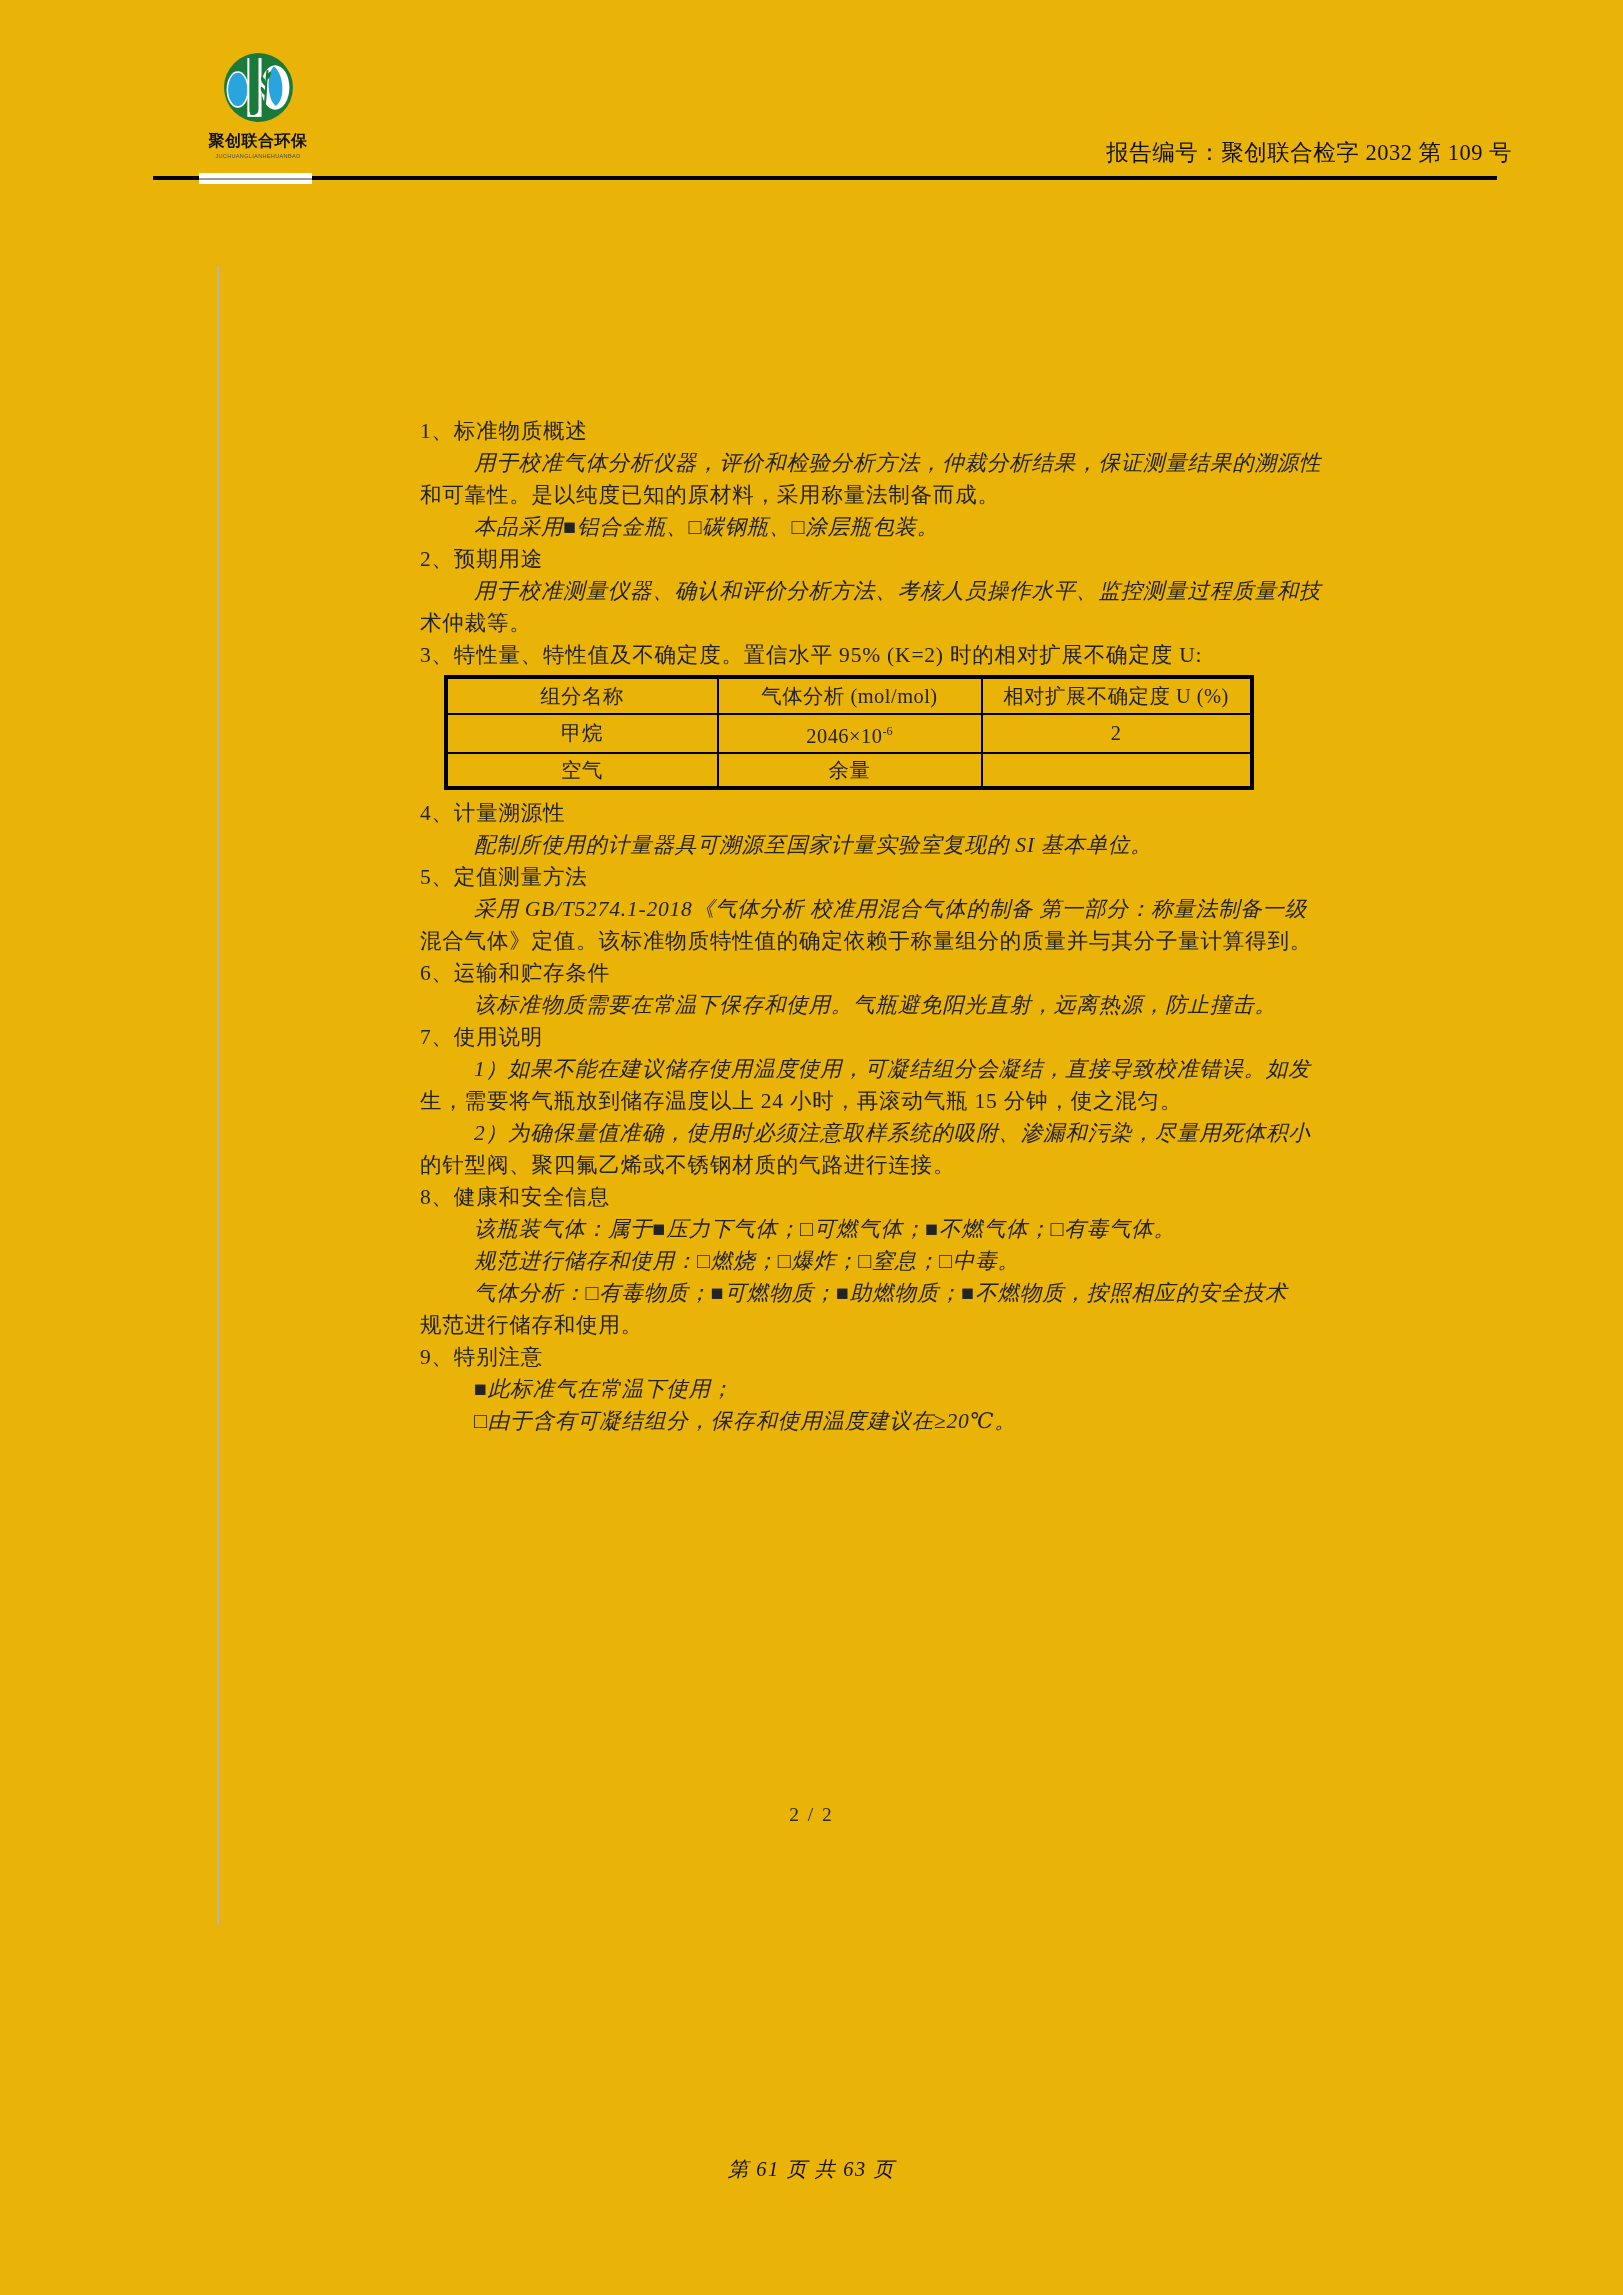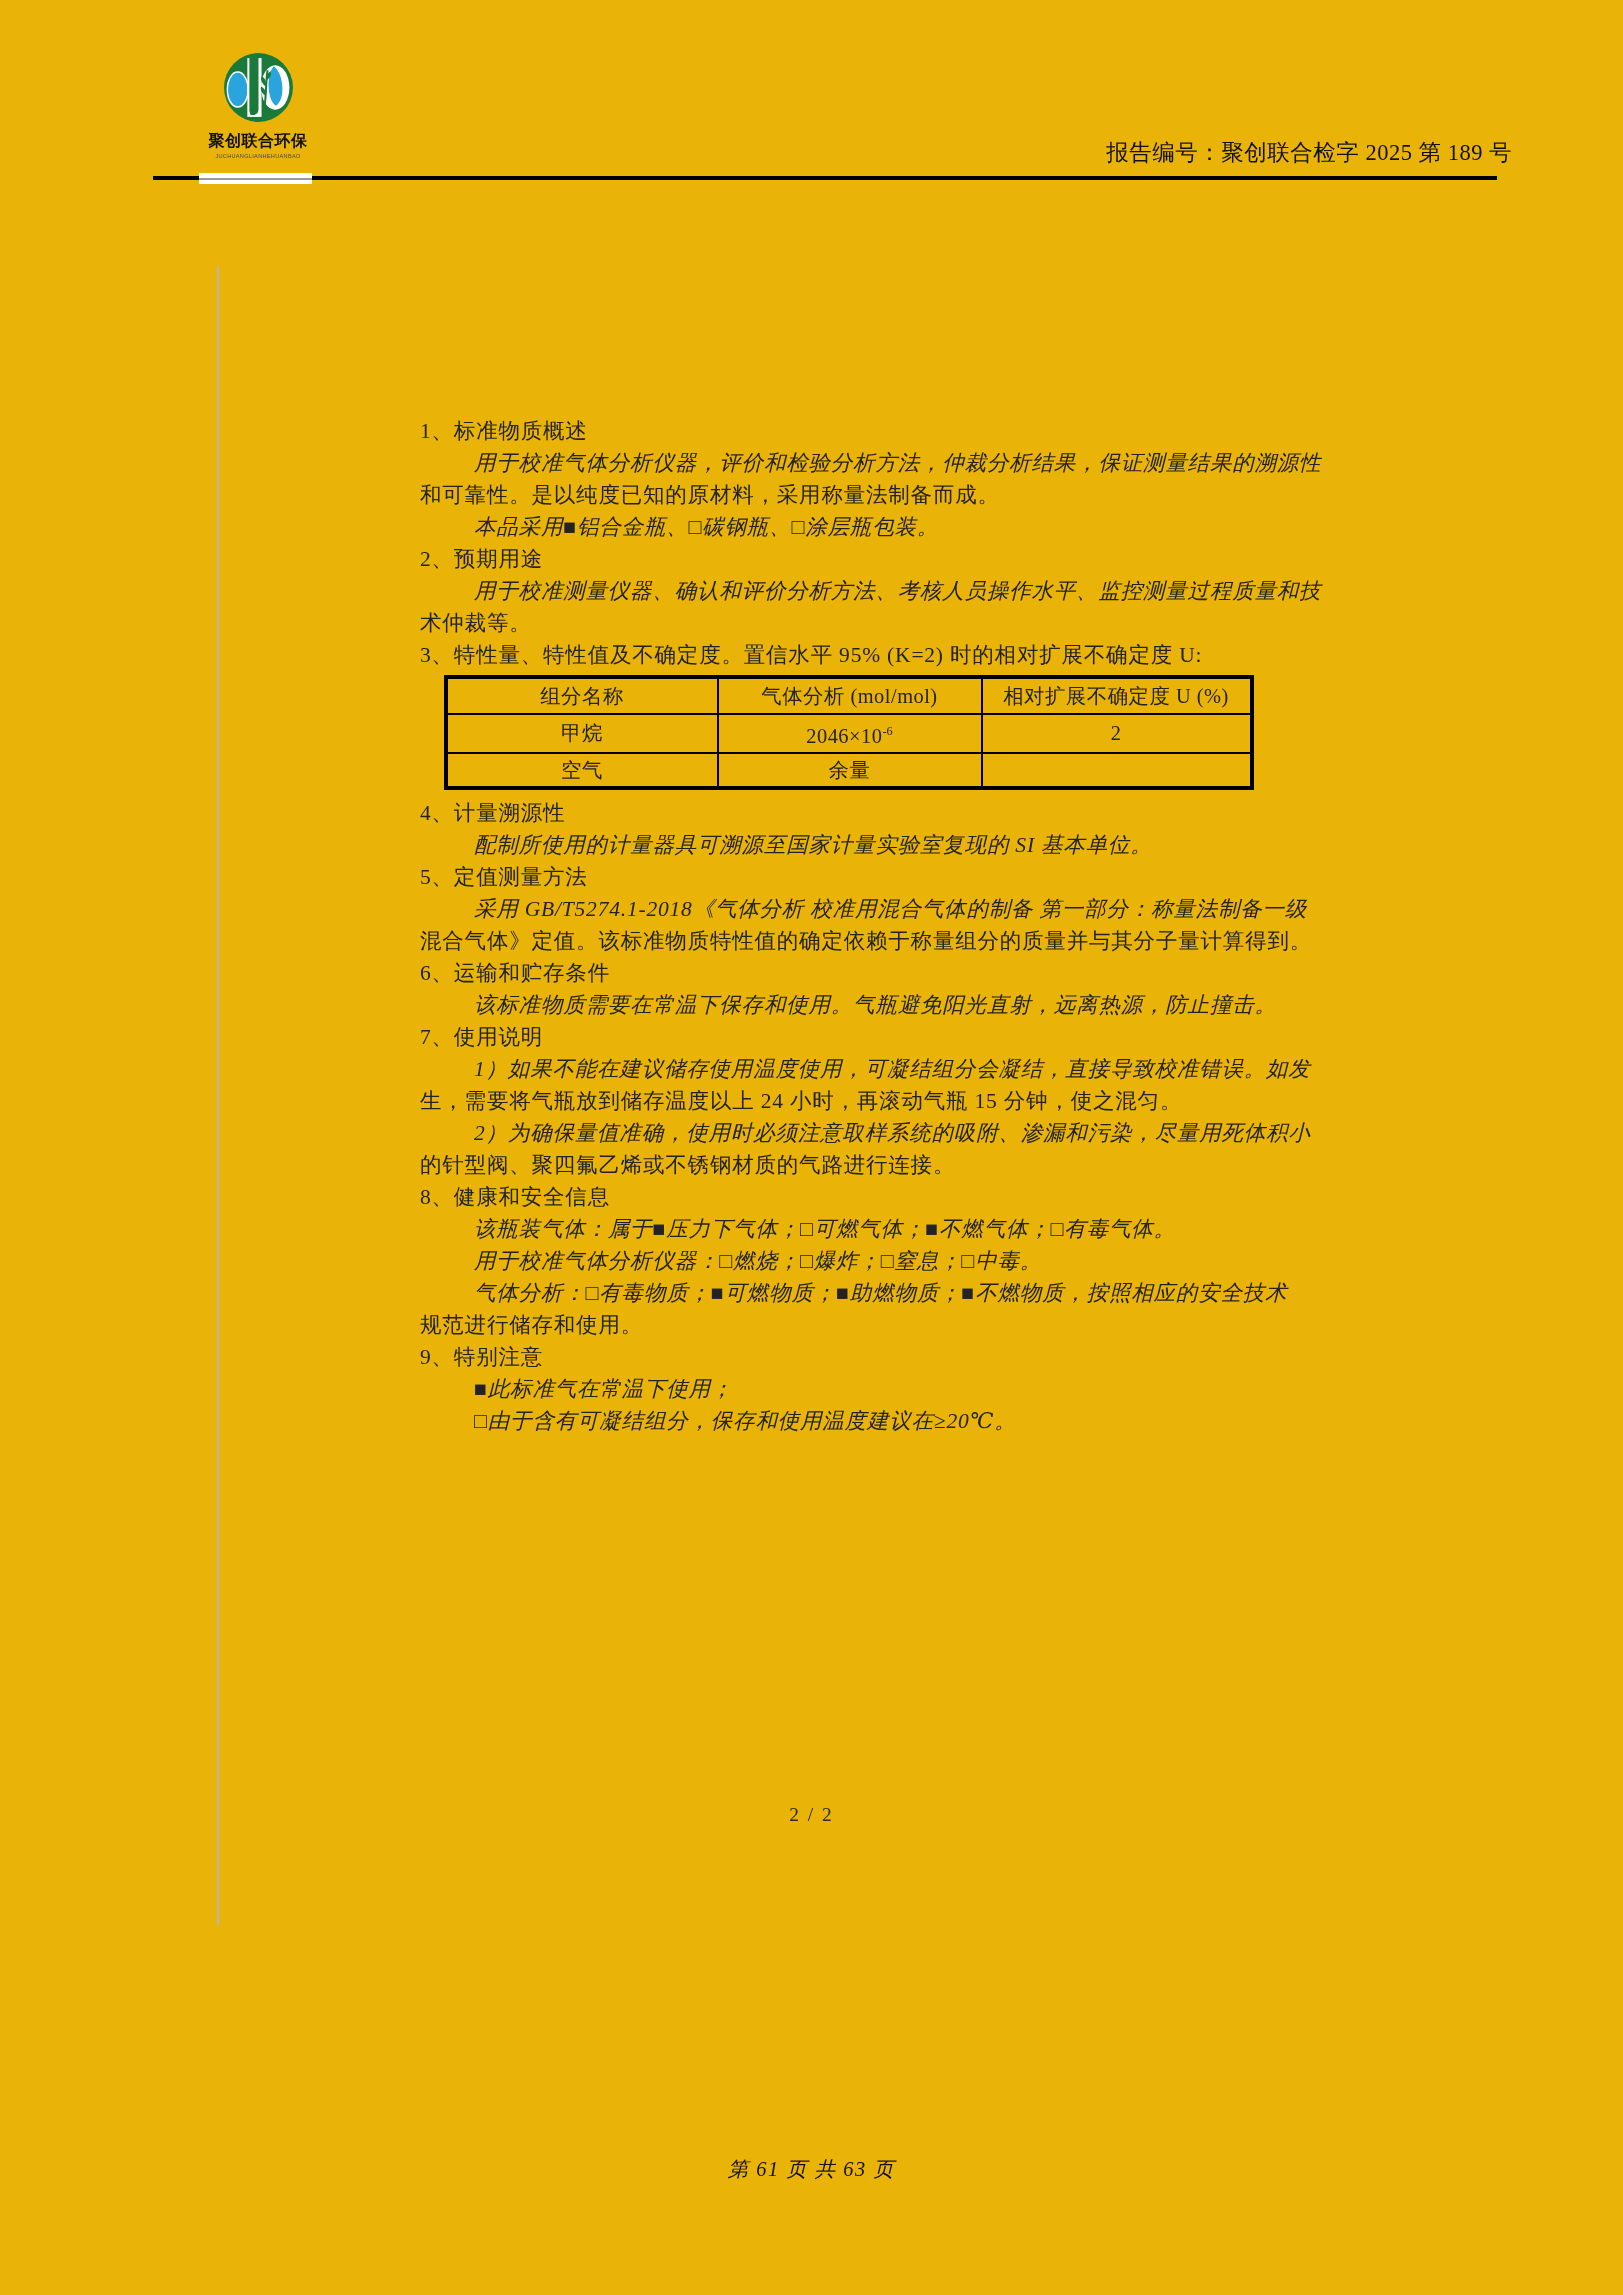--- a/index.html
+++ b/index.html
@@ -106,21 +106,21 @@
       <path d="M52,14 L70,14 L70,118 C70,126 62,130 54,128 L52,120 Z" fill="#1a7a3a"></path>
       <path d="M82,110 C86,84 84,62 88,40" fill="none" stroke-width="4" stroke="#1a7a3a"></path>
       <path d="M84,72 C76,66 74,58 76,52 C84,56 86,64 84,72 Z" fill="#1a7a3a"></path>
       <path d="M85,60 C93,56 96,48 94,42 C87,46 84,52 85,60 Z" fill="#1a7a3a"></path>
       <path d="M84,90 C76,86 73,78 75,72 C83,76 85,82 84,90 Z" fill="#1a7a3a"></path>
     </svg>
     <div class="logo-cn">聚创联合环保</div>
     <div class="logo-py">JUCHUANGLIANHEHUANBAO</div>
   </div>
 
-  <div class="report-no">报告编号：聚创联合检字 2025 第 189 号</div>
+  <div class="report-no">报告编号：聚创联合检字 2032 第 109 号</div>
 
   <div class="header-rule"></div>
   <div class="logo-rule-patch">
     <div class="thin"></div>
   </div>
 
   <div class="left-rule"></div>
 
   <div class="content">
     <div id="lines-before">
@@ -169,21 +169,21 @@
         <div class="line">混合气体》定值。该标准物质特性值的确定依赖于称量组分的质量并与其分子量计算得到。</div>
         <div class="line">6、运输和贮存条件</div>
         <div class="line indent">该标准物质需要在常温下保存和使用。气瓶避免阳光直射，远离热源，防止撞击。</div>
         <div class="line">7、使用说明</div>
         <div class="line indent">1）如果不能在建议储存使用温度使用，可凝结组分会凝结，直接导致校准错误。如发</div>
         <div class="line">生，需要将气瓶放到储存温度以上 24 小时，再滚动气瓶 15 分钟，使之混匀。</div>
         <div class="line indent">2）为确保量值准确，使用时必须注意取样系统的吸附、渗漏和污染，尽量用死体积小</div>
         <div class="line">的针型阀、聚四氟乙烯或不锈钢材质的气路进行连接。</div>
         <div class="line">8、健康和安全信息</div>
         <div class="line indent">该瓶装气体：属于■压力下气体；□可燃气体；■不燃气体；□有毒气体。</div>
-        <div class="line indent">用于校准气体分析仪器：□燃烧；□爆炸；□窒息；□中毒。</div>
+        <div class="line indent">规范进行储存和使用：□燃烧；□爆炸；□窒息；□中毒。</div>
         <div class="line indent">气体分析：□有毒物质；■可燃物质；■助燃物质；■不燃物质，按照相应的安全技术</div>
         <div class="line">规范进行储存和使用。</div>
         <div class="line">9、特别注意</div>
         <div class="line indent">■此标准气在常温下使用；</div>
         <div class="line indent">□由于含有可凝结组分，保存和使用温度建议在≥20℃。</div>
       </div>
   </div>
 
   <div class="page-marker">2 / 2</div>
 

